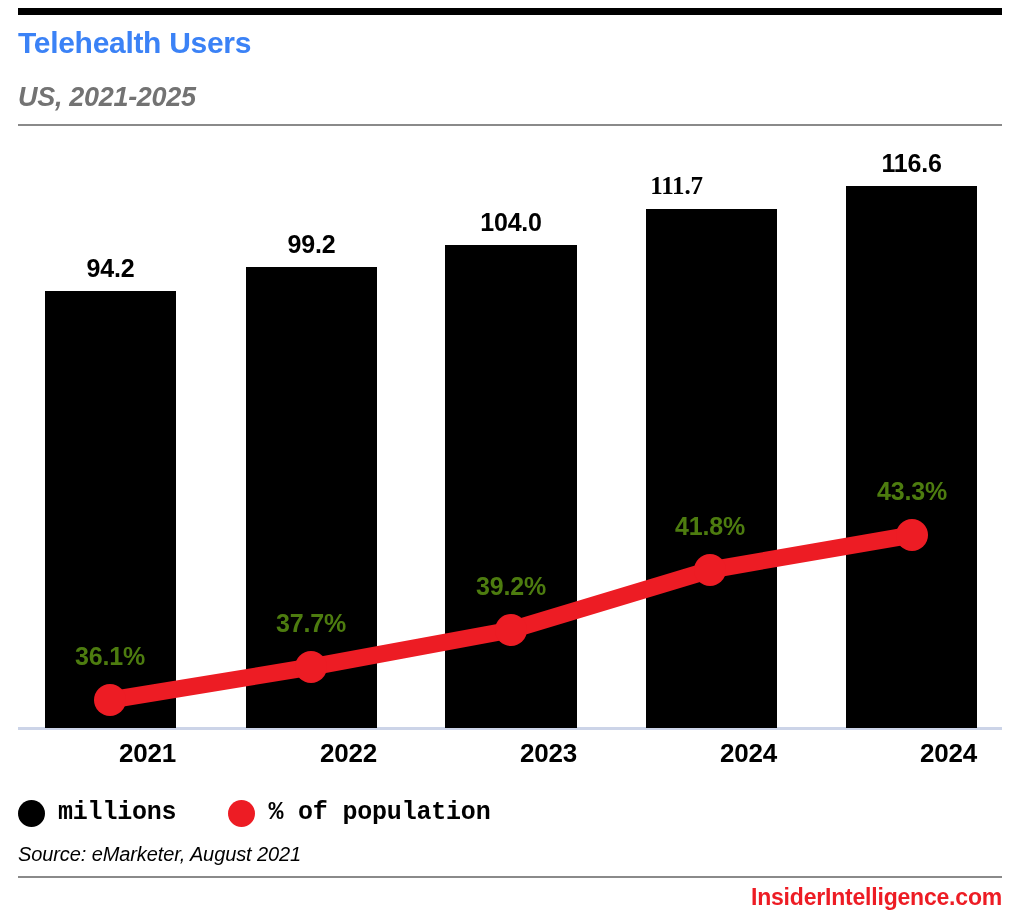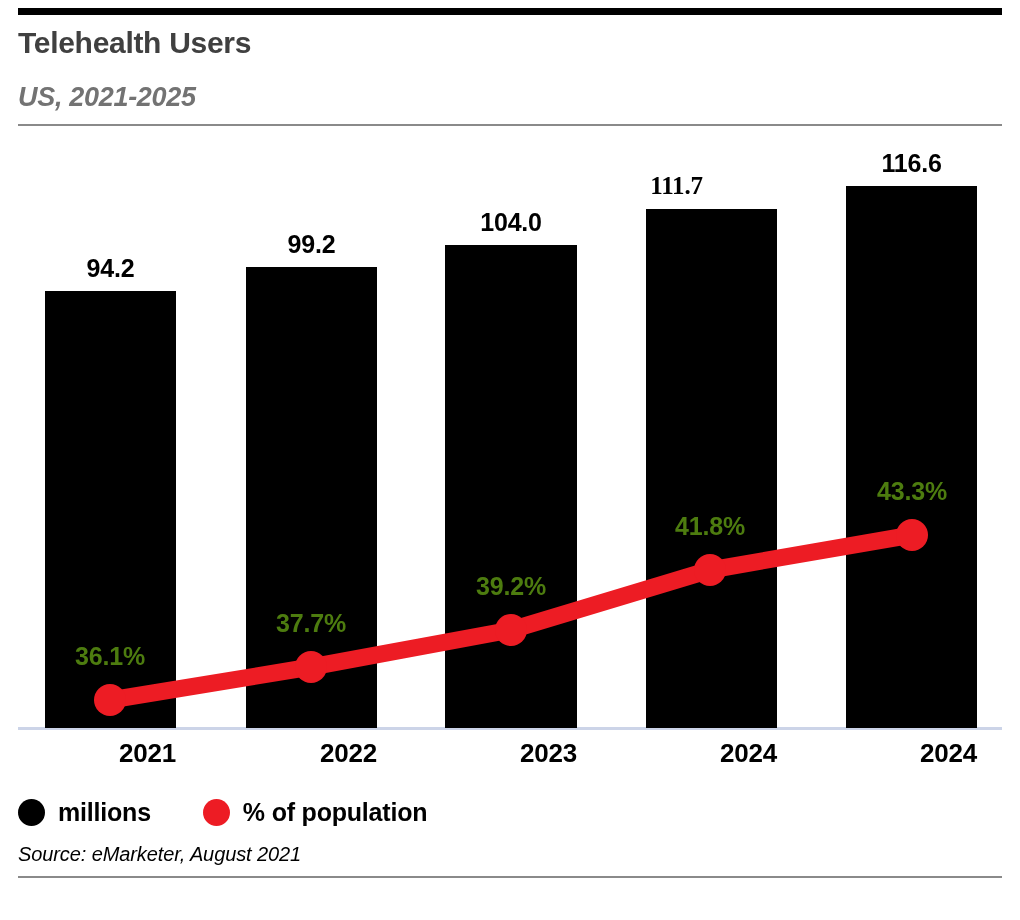--- a/index.html
+++ b/index.html
@@ -29,21 +29,21 @@
     width: 984px;
     height: 7px;
     background: #000000;
   }
   .title {
     position: absolute;
     left: 18px;
     top: 26px;
     font-size: 30px;
     font-weight: bold;
-    color: #404040;
+    color: #3b82f6;
     letter-spacing: -0.3px;
     line-height: 34px;
     white-space: nowrap;
   }
   .subtitle {
     position: absolute;
     left: 18px;
     top: 82px;
     font-size: 27px;
     font-weight: bold;
@@ -125,22 +125,23 @@
   .legend {
     position: absolute;
     left: 18px;
     top: 792px;
     display: flex;
     align-items: center;
     height: 40px;
   }
   .legend-item {
     display: flex;
-    align-items: center;
+    align-items: flex-end;
     margin-right: 52px;
+    font-family: Liberation Mono, monospace;
   }
   .legend-swatch {
     width: 27px;
     height: 27px;
     border-radius: 50%;
     margin-right: 13px;
     flex: 0 0 auto;
   }
   .legend-text {
     font-size: 25px;
@@ -236,14 +237,15 @@
         <span class="legend-text">millions</span>
       </div>
       <div class="legend-item">
         <span class="legend-swatch" style="background: rgb(237, 28, 36);"></span>
         <span class="legend-text">% of population</span>
       </div>
     </div>
 
   <div class="source">Source: eMarketer, August 2021</div>
   <div class="footer-rule"></div>
+  <div class="footer-brand">InsiderIntelligence.com</div>
 
 </div>
 
 </body></html>

